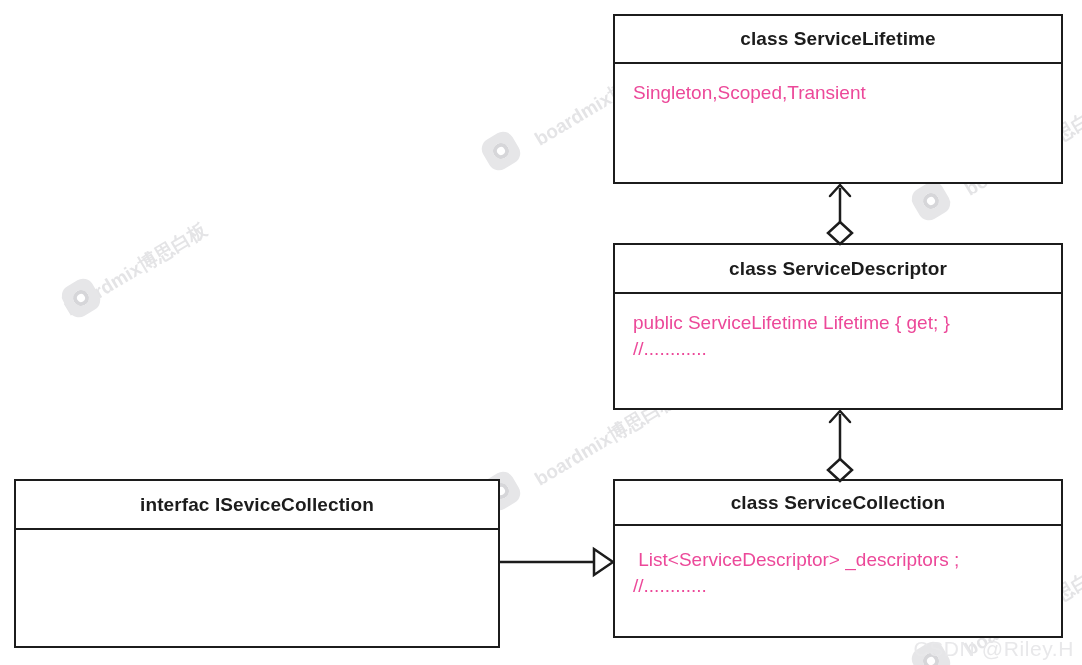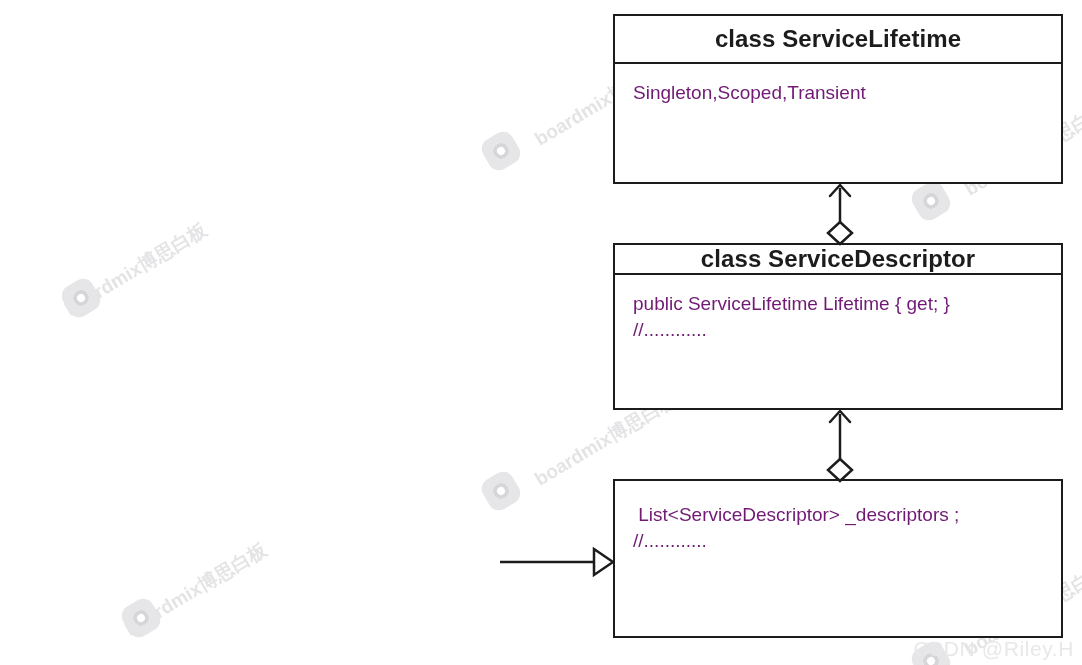--- a/index.html
+++ b/index.html
@@ -62,31 +62,31 @@
     border: 2.5px solid #1c1c1c;
     background: #ffffff;
     z-index: 2;
   }
   .uml-header {
     box-sizing: border-box;
     border-bottom: 2.5px solid #1c1c1c;
     display: flex;
     align-items: center;
     justify-content: center;
-    font-size: 24px;
+    font-size: 19px;
     font-weight: 700;
     color: #1c1c1c;
     letter-spacing: 0.1px;
   }
   .uml-body {
     box-sizing: border-box;
     padding: 16px 0 0 18px;
     font-size: 19px;
     font-weight: 400;
-    color: #701a75;
+    color: #ec4899;
     line-height: 1.38;
   }
   .uml-body .attr-line {
     white-space: pre;
   }
 
   
   .conn-layer {
     position: absolute;
     inset: 0;
@@ -135,34 +135,39 @@
   </div>
 
   <div class="uml-box" id="box-service-lifetime" style="left:613px; top:14px; width:450px; height:170px;">
     <div class="uml-header" style="height:48px;">class ServiceLifetime</div>
     <div class="uml-body" style="height:119px;">
       <div class="attr-line">Singleton,Scoped,Transient</div>
     </div>
   </div>
 
   <div class="uml-box" id="box-service-descriptor" style="left:613px; top:243px; width:450px; height:167px;">
-    <div class="uml-header" style="height:30px;">class ServiceDescriptor</div>
+    <div class="uml-header" style="height:49px;">class ServiceDescriptor</div>
     <div class="uml-body" style="height:104px;">
       <div class="attr-line">public ServiceLifetime Lifetime { get; }</div>
       <div class="attr-line">//............</div>
     </div>
   </div>
 
   <div class="uml-box" id="box-service-collection" style="left:613px; top:479px; width:450px; height:159px;">
+    <div class="uml-header" style="height:45px;">class ServiceCollection</div>
     <div class="uml-body" style="height:133px; padding-top:21px;">
       <div class="attr-line"> List&lt;ServiceDescriptor&gt; _descriptors ;</div>
       <div class="attr-line">//............</div>
     </div>
   </div>
 
+  <div class="uml-box" id="box-isevice-collection" style="left:14px; top:479px; width:486px; height:169px;">
+    <div class="uml-header" style="height:49px;">interfac ISeviceCollection</div>
+    <div class="uml-body" style="height:118px;"></div>
+  </div>
 
   <svg class="conn-layer" width="1082" height="665">
 
     <g>
       <line x1="840" y1="236" x2="840" y2="188" stroke="#1c1c1c" stroke-width="2.5"></line>
       <polygon points="840,222 852,233 840,244 828,233" fill="#ffffff" stroke="#1c1c1c" stroke-width="2.5"></polygon>
       <polyline points="830,196 840,185 850,196" fill="none" stroke="#1c1c1c" stroke-width="2.5" stroke-linecap="round" stroke-linejoin="round"></polyline>
     </g>
 
     <g>

